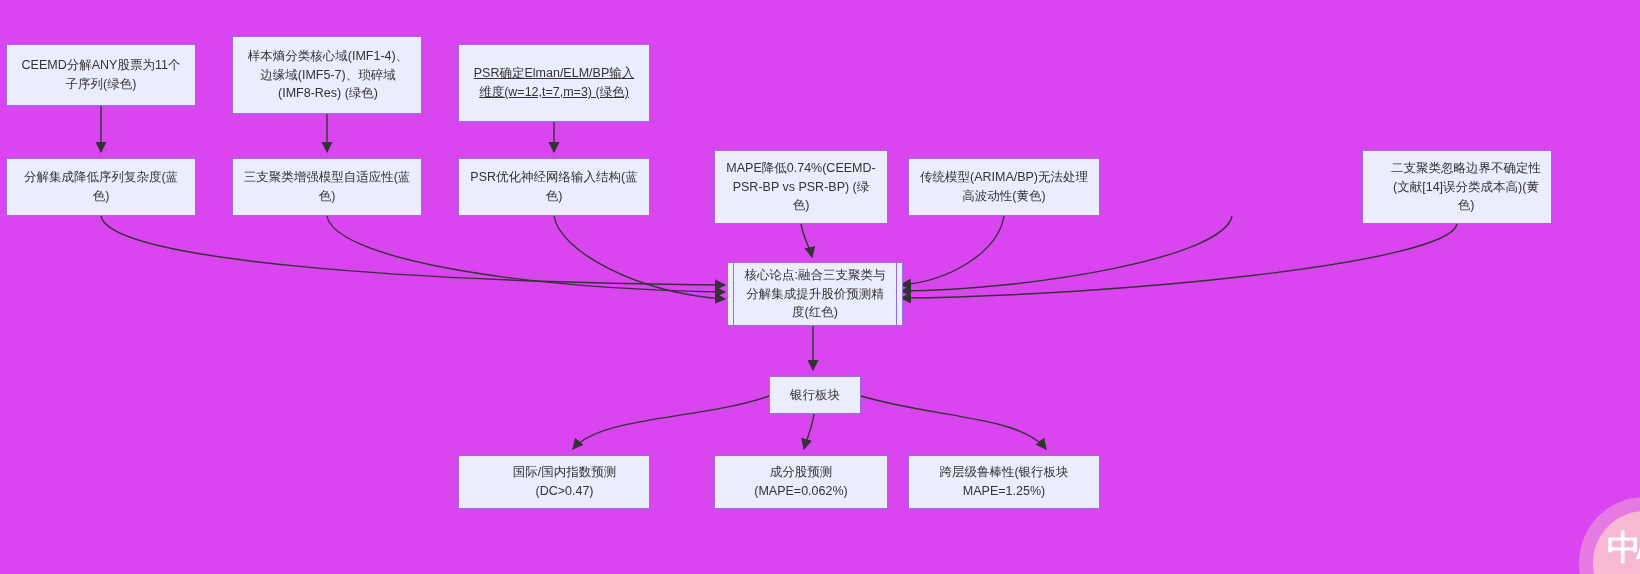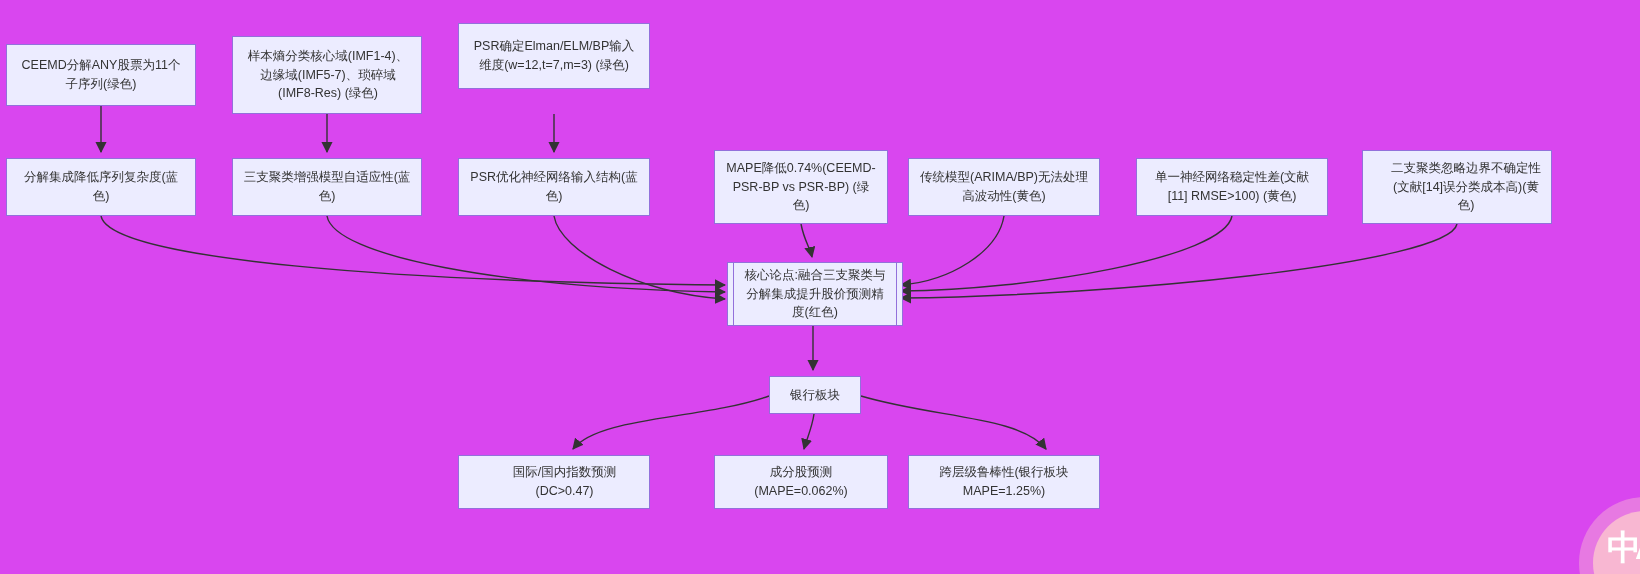--- a/index.html
+++ b/index.html
@@ -78,21 +78,21 @@
   </svg>
 
   <div class="node" style="left:6px;top:44px;width:190px;height:62px;">
     <span>CEEMD分解ANY股票为11个子序列(绿色)</span>
   </div>
 
   <div class="node" style="left:232px;top:36px;width:190px;height:78px;padding-left:12px;">
     <span>样本熵分类核心域(IMF1-4)、边缘域(IMF5-7)、琐碎域(IMF8-Res) (绿色)</span>
   </div>
 
-  <div class="node" style="left:458px;top:23px;width:192px;height:66px;">
+  <div class="node" style="left:458px;top:44px;width:192px;height:78px;text-decoration:underline;">
     <span>PSR确定Elman/ELM/BP输入维度(w=12,t=7,m=3) (绿色)</span>
   </div>
 
   <div class="node" style="left:6px;top:158px;width:190px;height:58px;">
     <span>分解集成降低序列复杂度(蓝色)</span>
   </div>
 
   <div class="node" style="left:232px;top:158px;width:190px;height:58px;">
     <span>三支聚类增强模型自适应性(蓝色)</span>
   </div>
@@ -102,23 +102,20 @@
   </div>
 
   <div class="node" style="left:714px;top:150px;width:174px;height:74px;">
     <span>MAPE降低0.74%(CEEMD-PSR-BP vs PSR-BP) (绿色)</span>
   </div>
 
   <div class="node" style="left:908px;top:158px;width:192px;height:58px;">
     <span>传统模型(ARIMA/BP)无法处理高波动性(黄色)</span>
   </div>
 
-  <div class="node" style="left:1136px;top:158px;width:192px;height:58px;">
-    <span>单一神经网络稳定性差(文献[11] RMSE&gt;100) (黄色)</span>
-  </div>
 
   <div class="node" style="left:1362px;top:150px;width:190px;height:74px;padding-left:28px;">
     <span>二支聚类忽略边界不确定性(文献[14]误分类成本高)(黄色)</span>
   </div>
 
   <div class="node subroutine" style="left:727px;top:262px;width:176px;height:64px;">
     <span>核心论点:融合三支聚类与分解集成提升股价预测精度(红色)</span>
   </div>
 
   <div class="node" style="left:769px;top:376px;width:92px;height:38px;">

